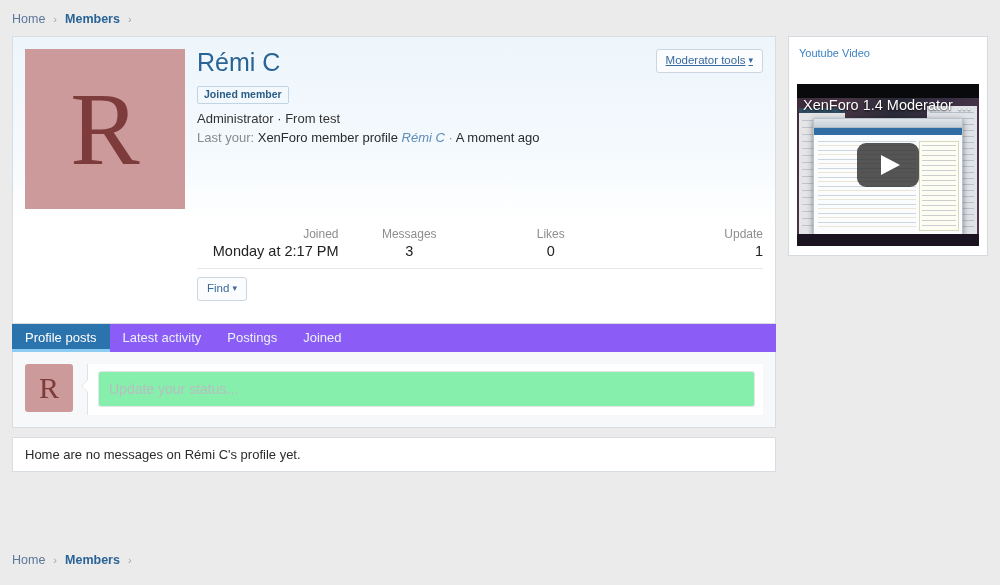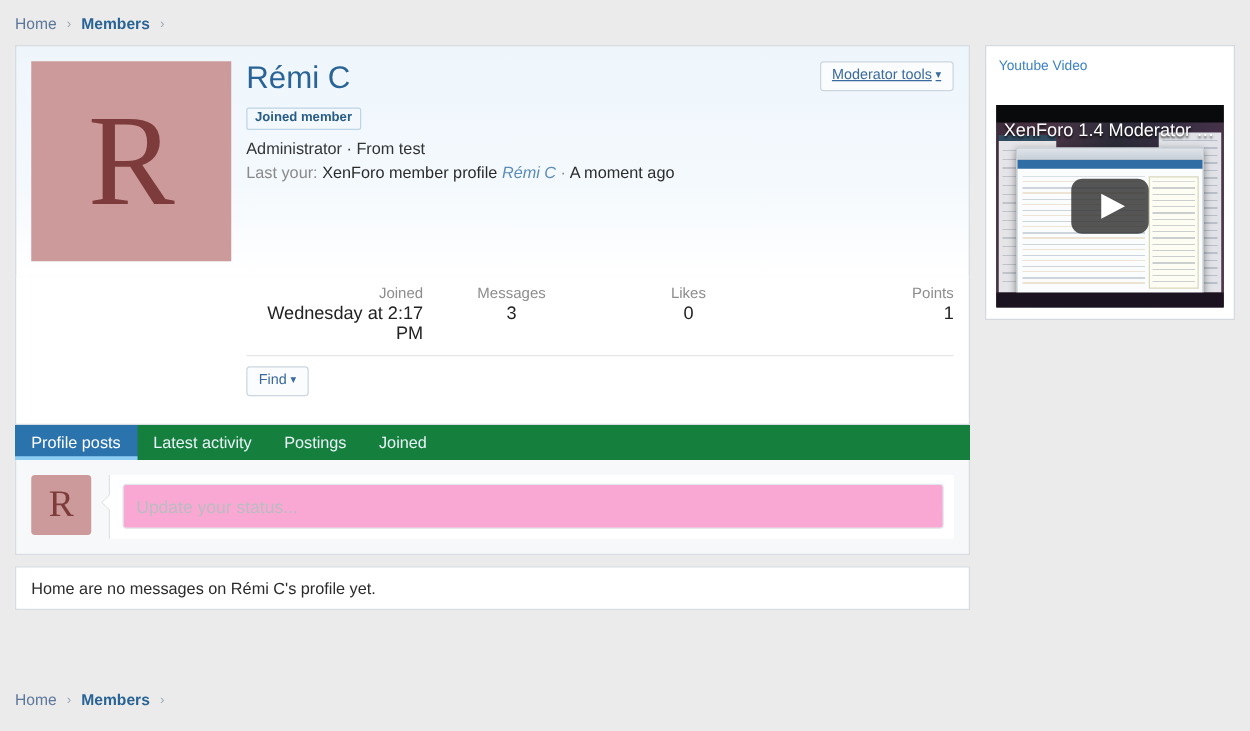--- a/index.html
+++ b/index.html
@@ -191,21 +191,21 @@
   }
   .find-btn .caret {
     font-size: 9px;
     margin-left: 3px;
     position: relative;
     top: -1px;
   }
 
   
   .tabs {
-    background: #15803d;
+    background: #8b5cf6;
     display: flex;
     height: 28px;
     align-items: stretch;
   }
   .tab {
     color: #eaf2f9;
     font-size: 13px;
     padding: 0 13px;
     display: flex;
     align-items: center;
@@ -268,21 +268,21 @@
     position: absolute;
     left: -6px; top: 15px;
     width: 0; height: 0;
     border-top: 7px solid transparent;
     border-bottom: 7px solid transparent;
     border-right: 7px solid #fff;
   }
   .status-input {
     width: 100%;
     height: 36px;
-    background: #f9a8d4;
+    background: #86efac;
     border: 1px solid #e1e6ea;
     border-radius: 3px;
     padding: 0 10px;
     font-size: 14px;
     color: #555;
     font-family: "Liberation Sans", sans-serif;
     outline: none;
   }
   .status-input::placeholder { color: #b9bdc1; }
 
@@ -493,32 +493,32 @@
             <span class="dot">·</span>
             <span class="ls-time">A moment ago</span>
           </div>
         </div>
       </div>
 
       <div class="stats-wrap">
         <div class="stats">
           <div class="stat">
             <span class="stat-label">Joined</span>
-            <span class="stat-value">Wednesday at 2:17 PM</span>
+            <span class="stat-value">Monday at 2:17 PM</span>
           </div>
           <div class="stat">
             <span class="stat-label">Messages</span>
             <span class="stat-value">3</span>
           </div>
           <div class="stat">
             <span class="stat-label">Likes</span>
             <span class="stat-value">0</span>
           </div>
           <div class="stat">
-            <span class="stat-label">Points</span>
+            <span class="stat-label">Update</span>
             <span class="stat-value">1</span>
           </div>
         </div>
         <div class="find-row">
           <button class="find-btn">
             <span>Find</span><span class="caret">▾</span>
           </button>
         </div>
       </div>
 

